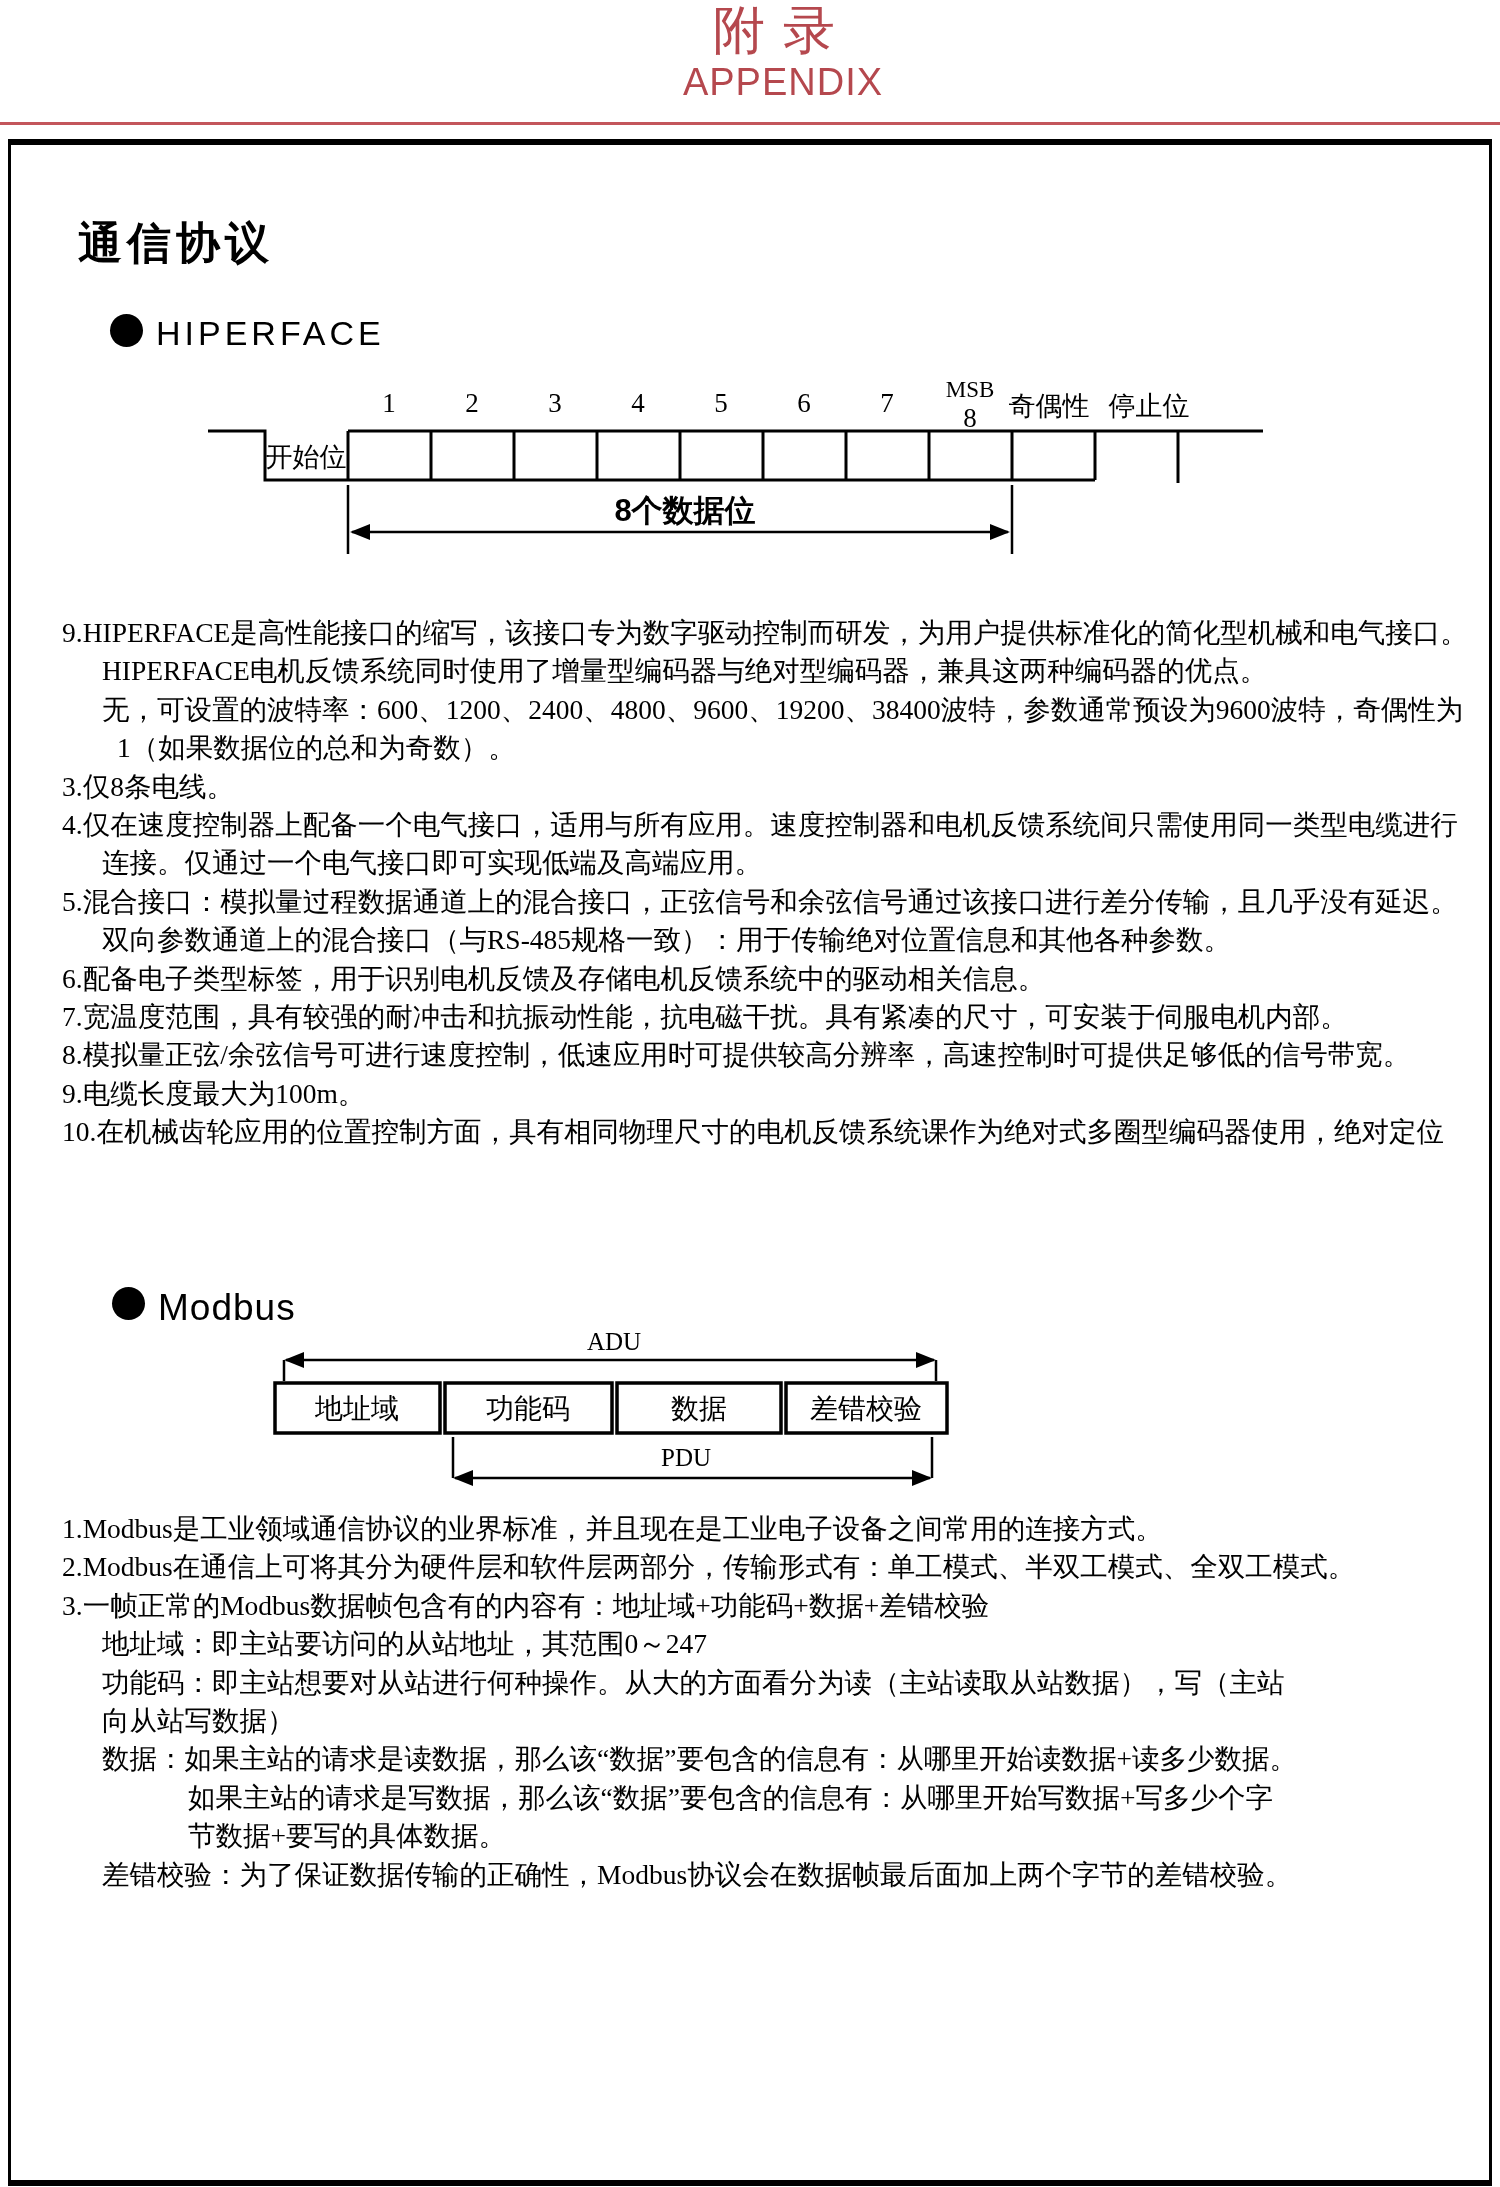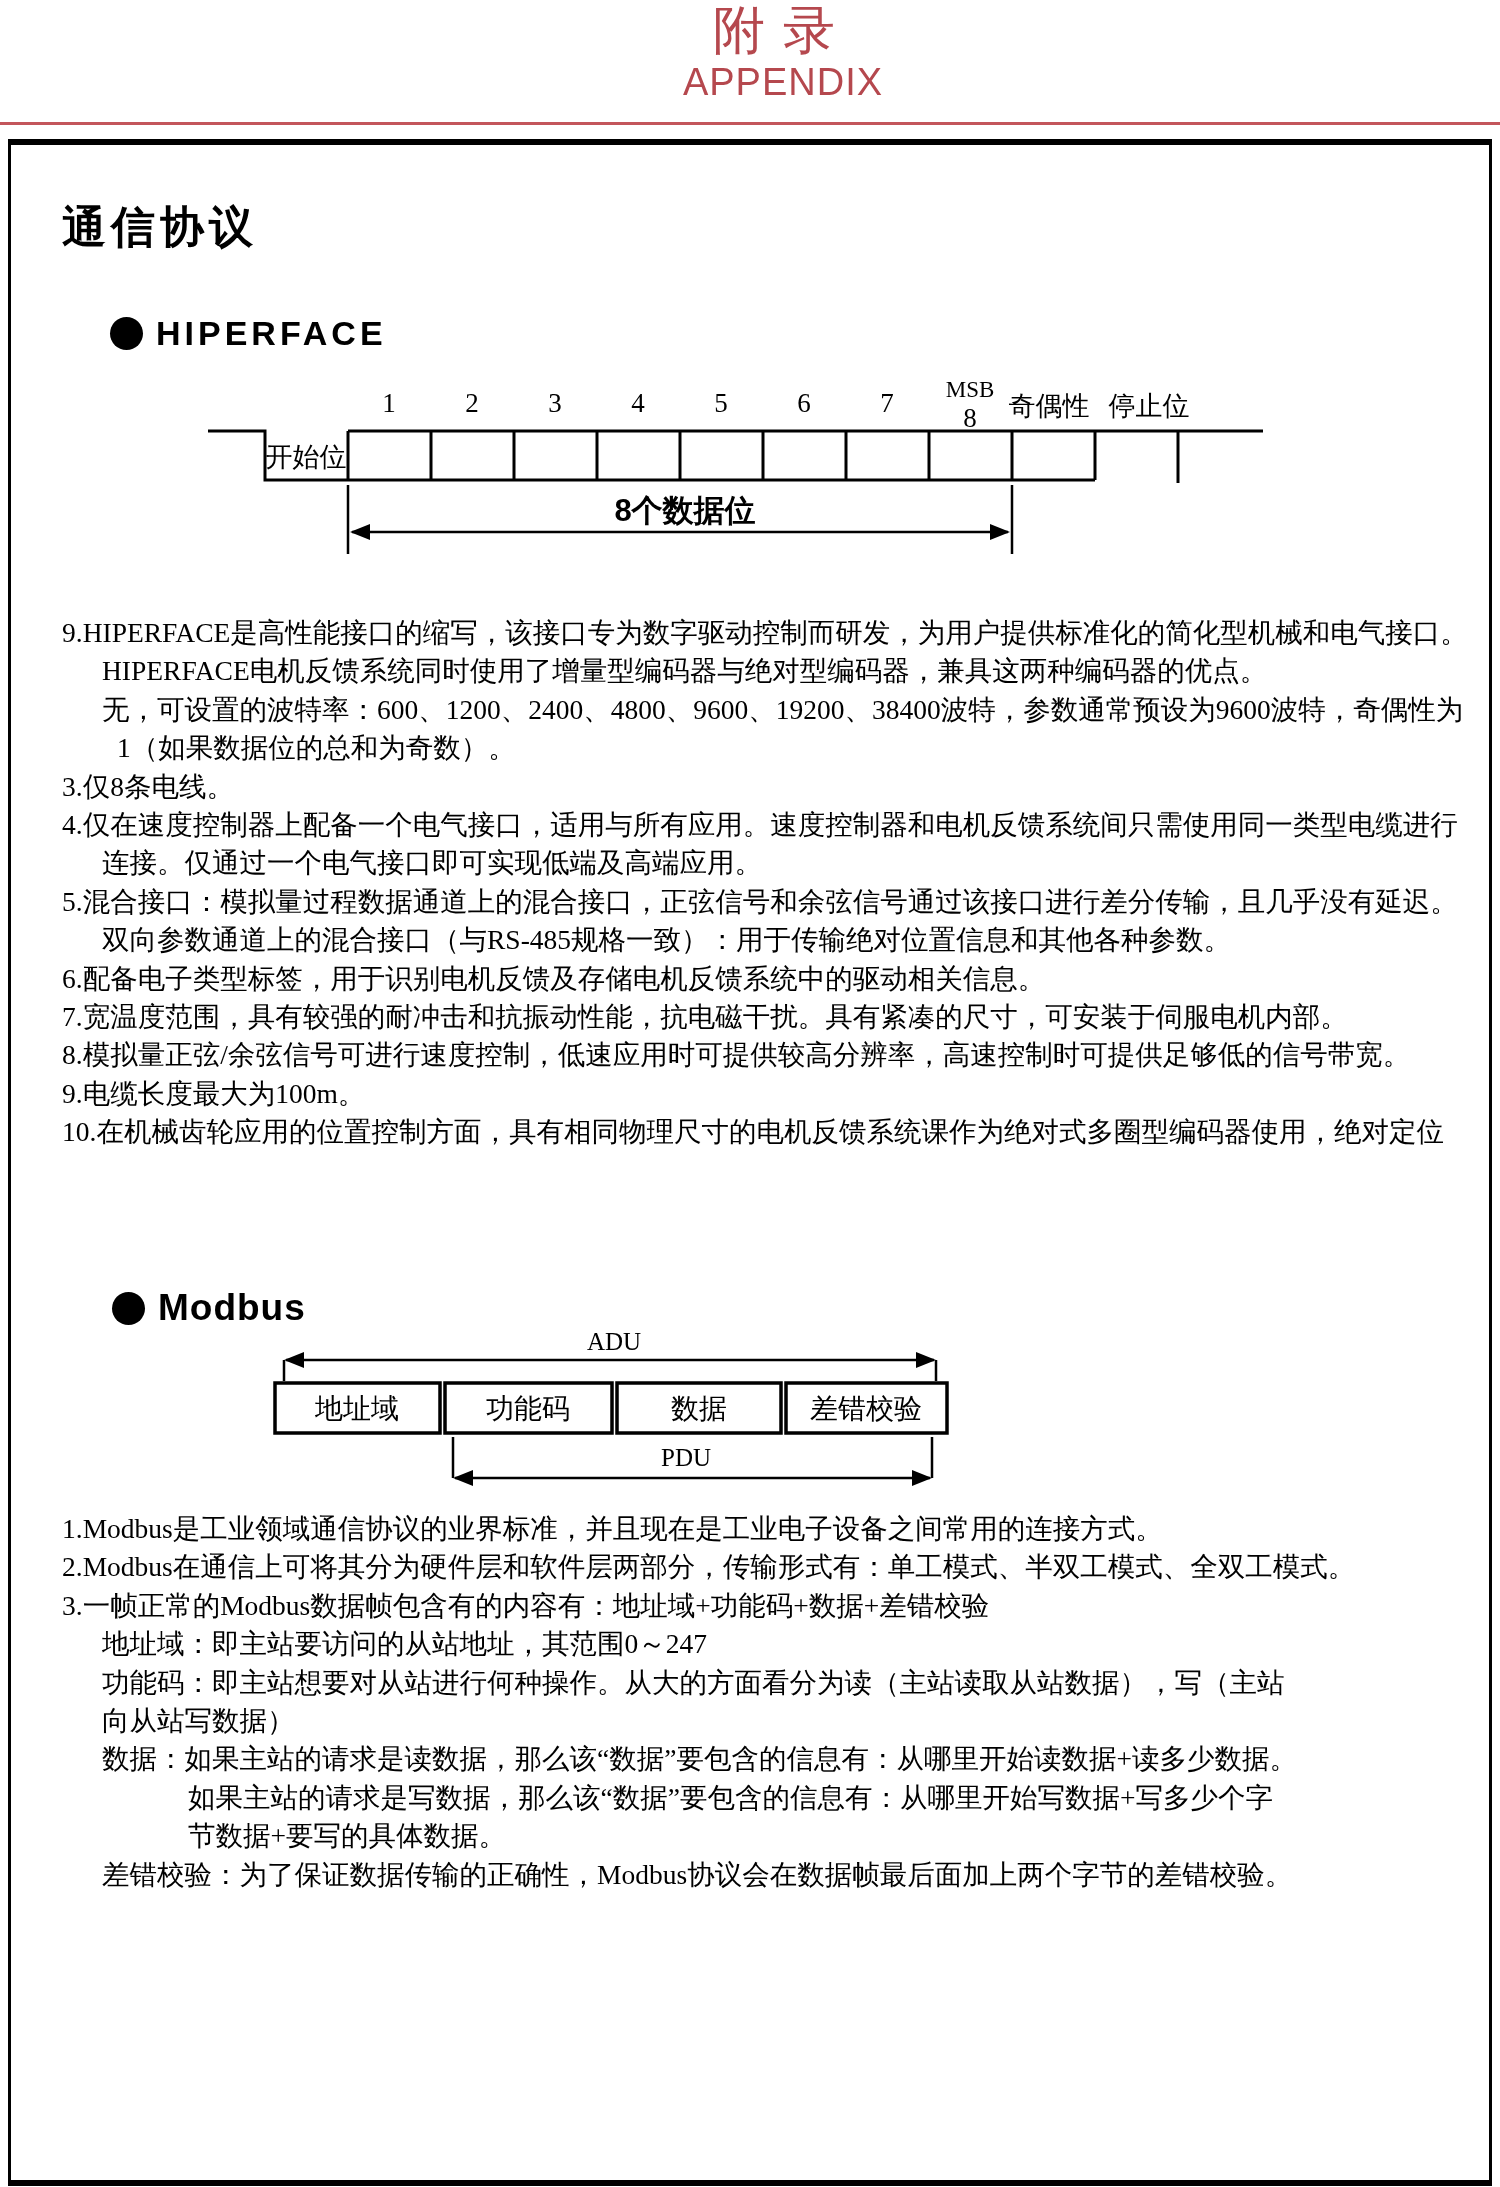--- a/index.html
+++ b/index.html
@@ -10,25 +10,25 @@
   .hdr-cn{font-family:"Liberation Serif","DejaVu Serif",serif;font-size:52px;line-height:62px;
           letter-spacing:18px;color:#b5484e;}
   .hdr-en{font-family:"Liberation Sans","DejaVu Sans",sans-serif;font-size:38px;line-height:40px;
           letter-spacing:1px;color:#b5484e;}
   .redline{position:absolute;left:0;top:122px;width:1500px;height:3px;background:#c3565b;}
   
   .frame{position:absolute;left:8px;top:139px;width:1484px;height:2047px;box-sizing:border-box;
          border-top:6px solid #000;border-bottom:6px solid #000;
          border-left:3px solid #000;border-right:3px solid #000;}
   
-  .doc-title{position:absolute;left:62px;top:198px;margin:0;
+  .doc-title{position:absolute;left:62px;top:198px;margin:16px;
              font-family:"Liberation Sans","DejaVu Sans",sans-serif;
              font-size:44px;font-weight:bold;letter-spacing:5px;text-align:center;}
-  .sec-h{position:absolute;display:flex;align-items:center;
-         font-family:"Liberation Sans","DejaVu Sans",sans-serif;font-weight:bold;}
+  .sec-h{position:absolute;display:flex;
+         font-family:"Liberation Sans","DejaVu Sans",sans-serif;font-weight:normal;}
   .bullet{width:33px;height:33px;border-radius:50%;background:#000;display:inline-block;
           margin-right:13px;flex:0 0 auto;}
   .sec-h.hif{left:110px;top:314px;}
   .sec-h.hif .sec-label{font-size:34px;letter-spacing:4px;}
   .sec-h.mod{left:112px;top:1287px;}
   .sec-h.mod .sec-label{font-size:37px;letter-spacing:1px;}
   
   .diag{position:absolute;left:0;}
   .wl{stroke:#000;stroke-width:3;fill:none;}
   .bx{stroke:#000;stroke-width:3.5;fill:none;}

